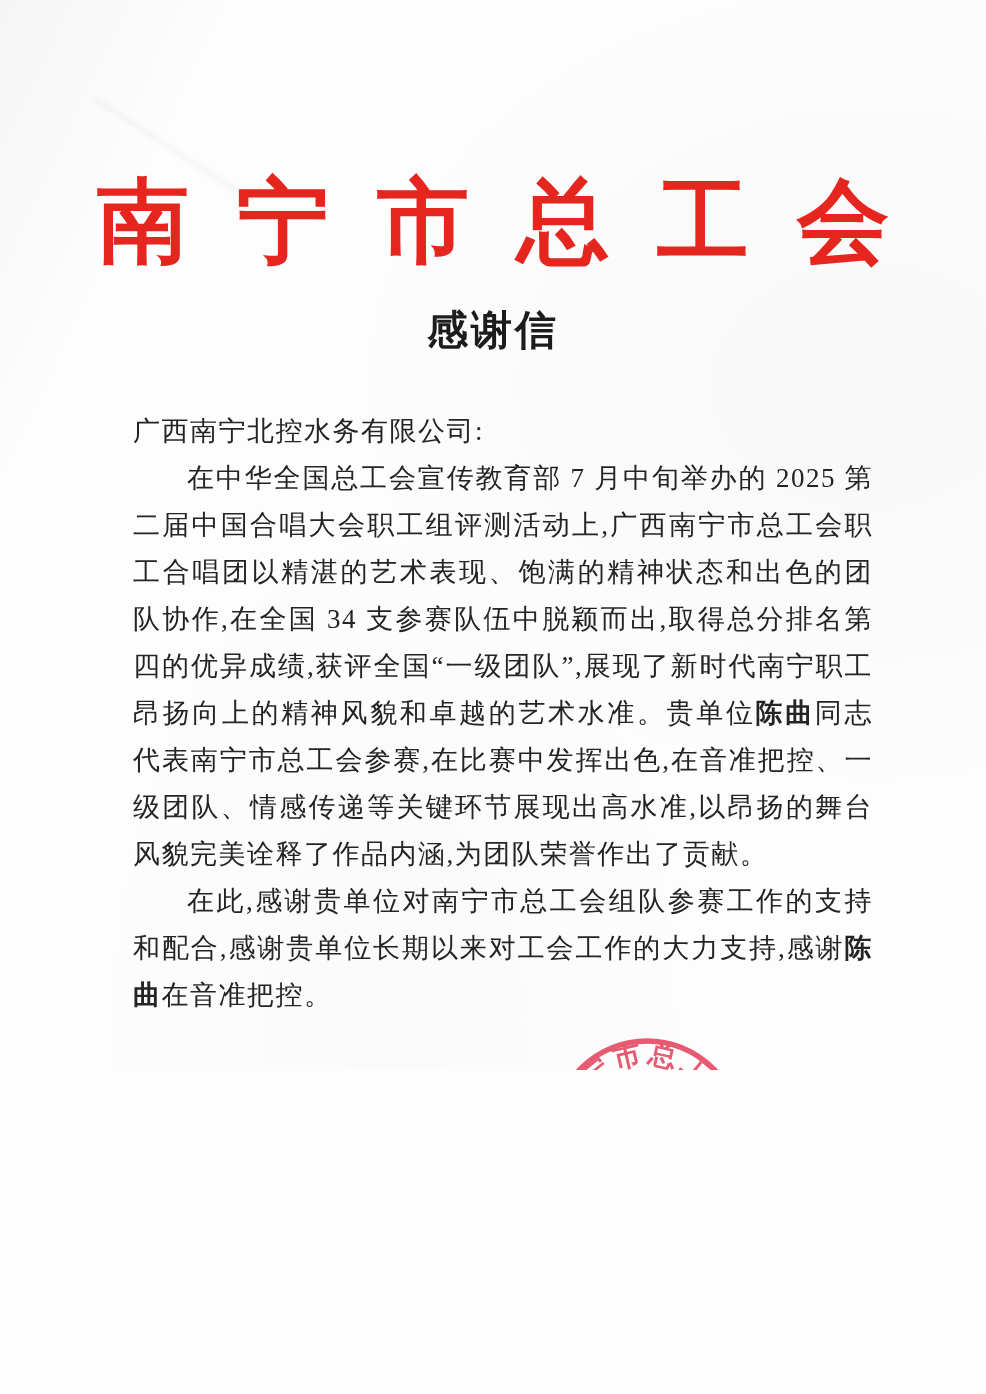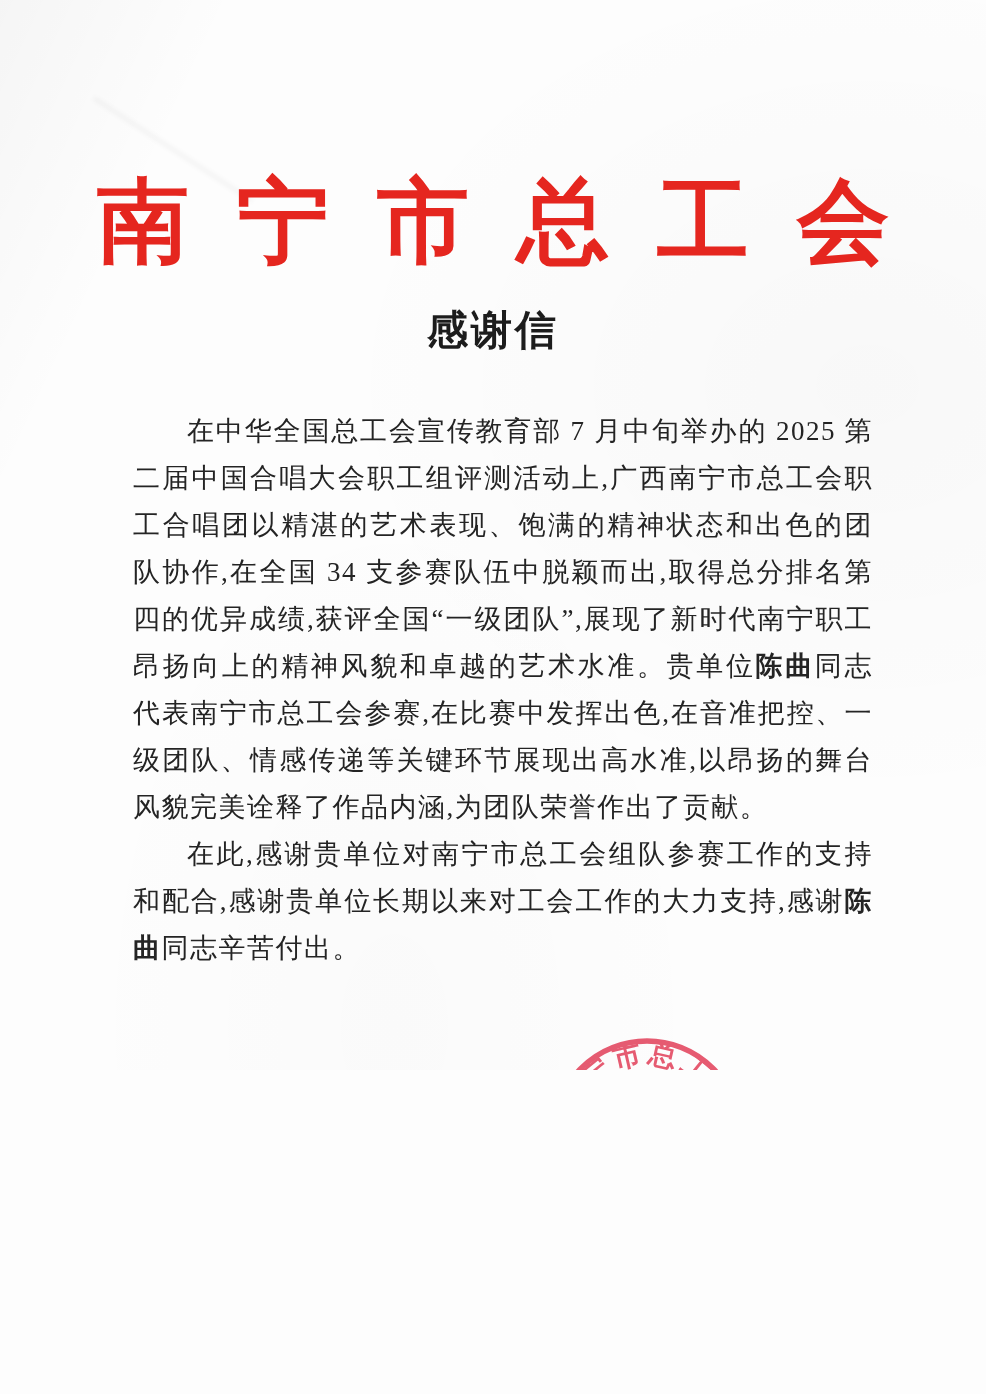--- a/index.html
+++ b/index.html
@@ -77,22 +77,23 @@
 
 <div class="page">
 
   <div class="crease"></div>
 
   <h1 class="org-title">南宁市总工会</h1>
 
   <h2 class="letter-title">感谢信</h2>
 
   <div class="letter-body">
+    <p class="salutation">广西南宁北控水务有限公司:</p>
     <p class="indent"><span>在中华全国总工会宣传教育部 7 月中旬举办的 2025 第二届中国合唱大会职工组评测活动上,广西南宁市总工会职工合唱团以精湛的艺术表现、饱满的精神状态和出色的团队协作,在全国 34 支参赛队伍中脱颖而出,取得总分排名第四的优异成绩,获评全国“一级团队”,展现了新时代南宁职工昂扬向上的精神风貌和卓越的艺术水准。贵单位</span><span class="hl">陈曲</span><span>同志代表南宁市总工会参赛,在比赛中发挥出色,在音准把控、一级团队、情感传递等关键环节展现出高水准,以昂扬的舞台风貌完美诠释了作品内涵,为团队荣誉作出了贡献。</span></p>
-    <p class="indent"><span>在此,感谢贵单位对南宁市总工会组队参赛工作的支持和配合,感谢贵单位长期以来对工会工作的大力支持,感谢</span><span class="hl">陈曲</span><span>同志辛苦付出。</span></p>
+    <p class="indent"><span>在此,感谢贵单位对南宁市总工会组队参赛工作的支持和配合,感谢贵单位长期以来对工会工作的大力支持,感谢</span><span class="hl">陈曲</span><span>在音准把控。</span></p>
   </div>
 
   <div class="sign-org">南宁市总工会</div>
   <div class="sign-date">2025 年 8 月 11 日</div>
 
   <svg class="seal" viewBox="0 0 206 206" xmlns="http://www.w3.org/2000/svg">
     <defs>
       <path id="sealTopArc" d="M 33.2 82.6 A 71 71 0 0 1 170.8 82.6" fill="none"></path>
       <path id="sealBottomArc" d="M 170.9 132.1 A 76 76 0 0 1 33.1 132.1" fill="none"></path>
       <filter id="inkBlur">

